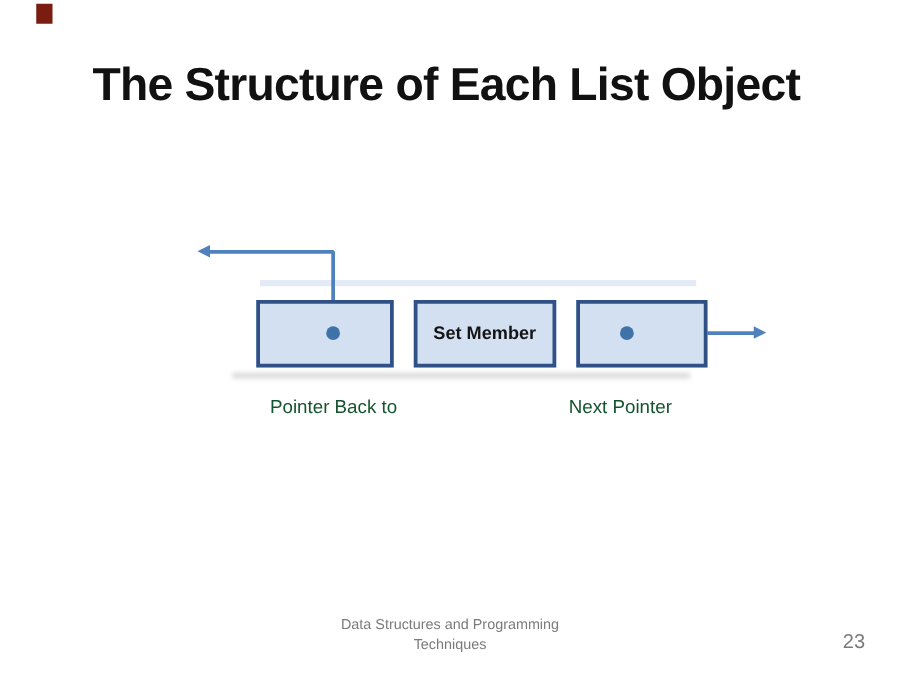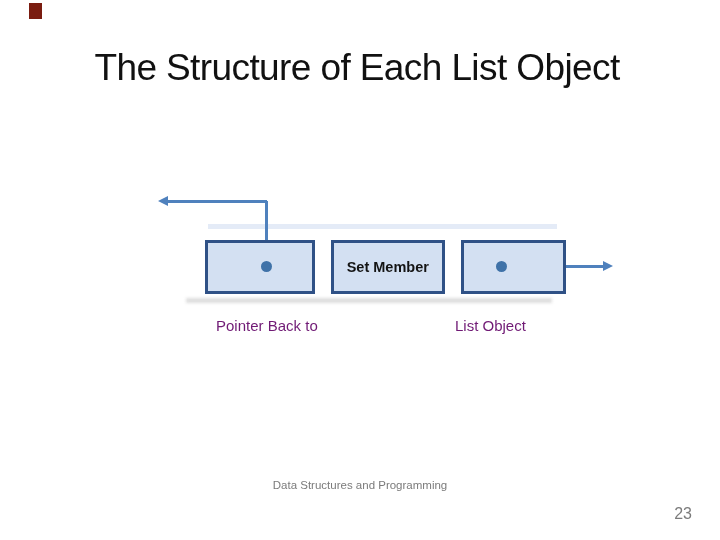--- a/index.html
+++ b/index.html
@@ -13,21 +13,21 @@
   
   .corner-mark{
     left:29px;top:3px;width:13px;height:16px;
     background:var(--corner-red,#7a1c10);
   }
 
   
   .slide-title{
     left:0;top:44px;width:714px;text-align:center;
     font-size:37px;line-height:48px;letter-spacing:-0.6px;
-    font-weight:400;color:var(--text-black,#111);
+    font-weight:700;color:var(--text-black,#111);
     white-space:nowrap;
   }
 
   
   .band-above{
     left:208px;top:224px;width:349px;height:5px;
     background:rgba(206,219,241,0.55);
   }
   
   .table-shadow{
@@ -72,28 +72,28 @@
     border-right:10px solid var(--accent-blue,#4f81bd);
   }
   .arrowhead-right{
     left:603px;top:261px;
     border-top:5px solid transparent;border-bottom:5px solid transparent;
     border-left:10px solid var(--accent-blue,#4f81bd);
   }
 
   
   .pointer-caption{
-    font-size:15px;line-height:22px;color:#701a75;font-weight:400;
+    font-size:15px;line-height:22px;color:#14532d;font-weight:400;
   }
   .caption-left{left:216px;top:315px;}
   .caption-right{left:455px;top:315px;}
 
   
   .footer-text{
-    left:260px;top:477px;width:200px;text-align:center;
+    left:260px;top:492px;width:200px;text-align:center;
     font-size:11.5px;line-height:16px;color:var(--footer-gray,#7b7b7b);
   }
   .page-number{
     right:28px;top:505px;font-size:16px;color:var(--footer-gray,#7b7b7b);
   }
 </style>
 </head>
 <body>
 
 <div>
@@ -120,21 +120,22 @@
     <div class="node-cell cell-3"></div>
   </div>
 
   <div class="abs dot dot-left"></div>
   <div class="abs dot dot-right"></div>
 
   <div class="abs pointer-caption caption-left">
     <div>Pointer Back to</div>
   </div>
   <div class="abs pointer-caption caption-right">
-    <div>List Object</div>
+    <div>Next Pointer</div>
   </div>
 
   <div class="abs footer-text">
     <div>Data Structures and Programming</div>
+    <div>Techniques</div>
   </div>
   <div class="abs page-number">23</div>
 
 </div>
 
 </body></html>

